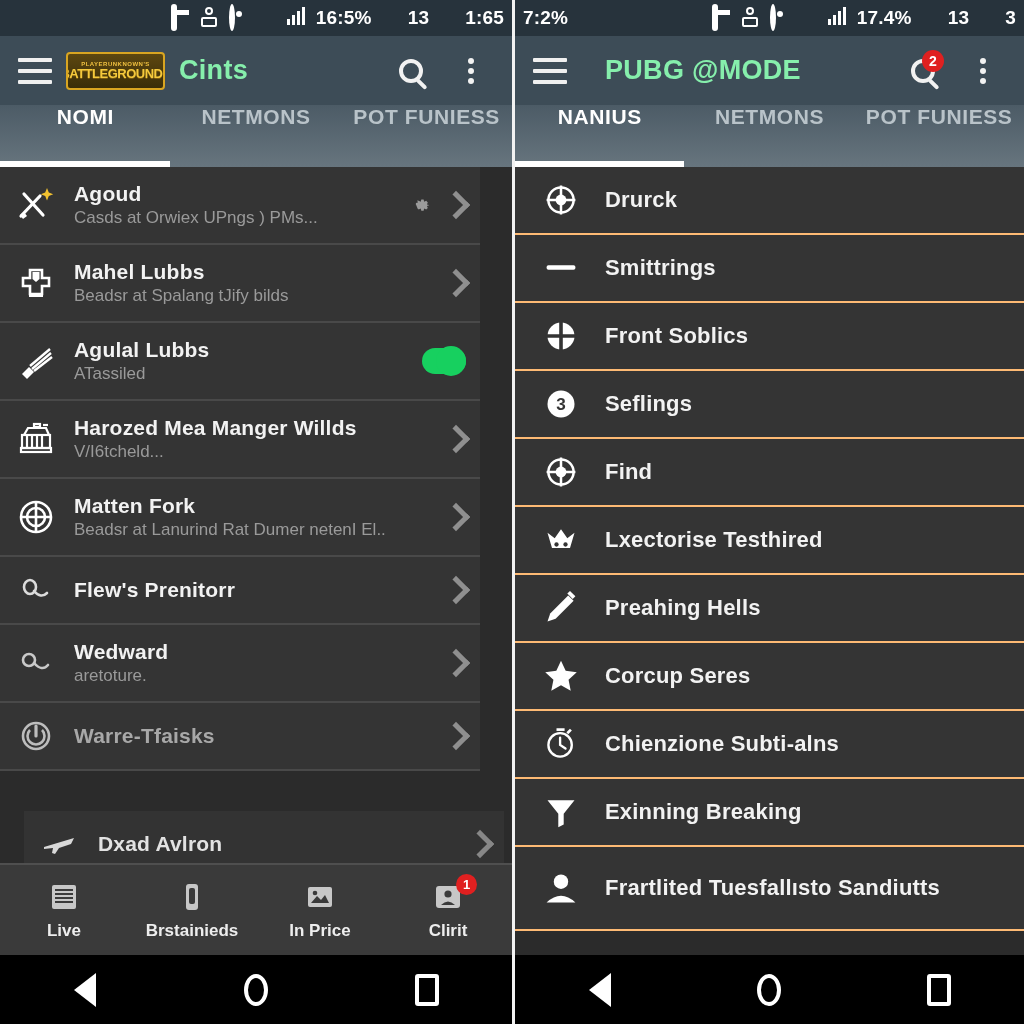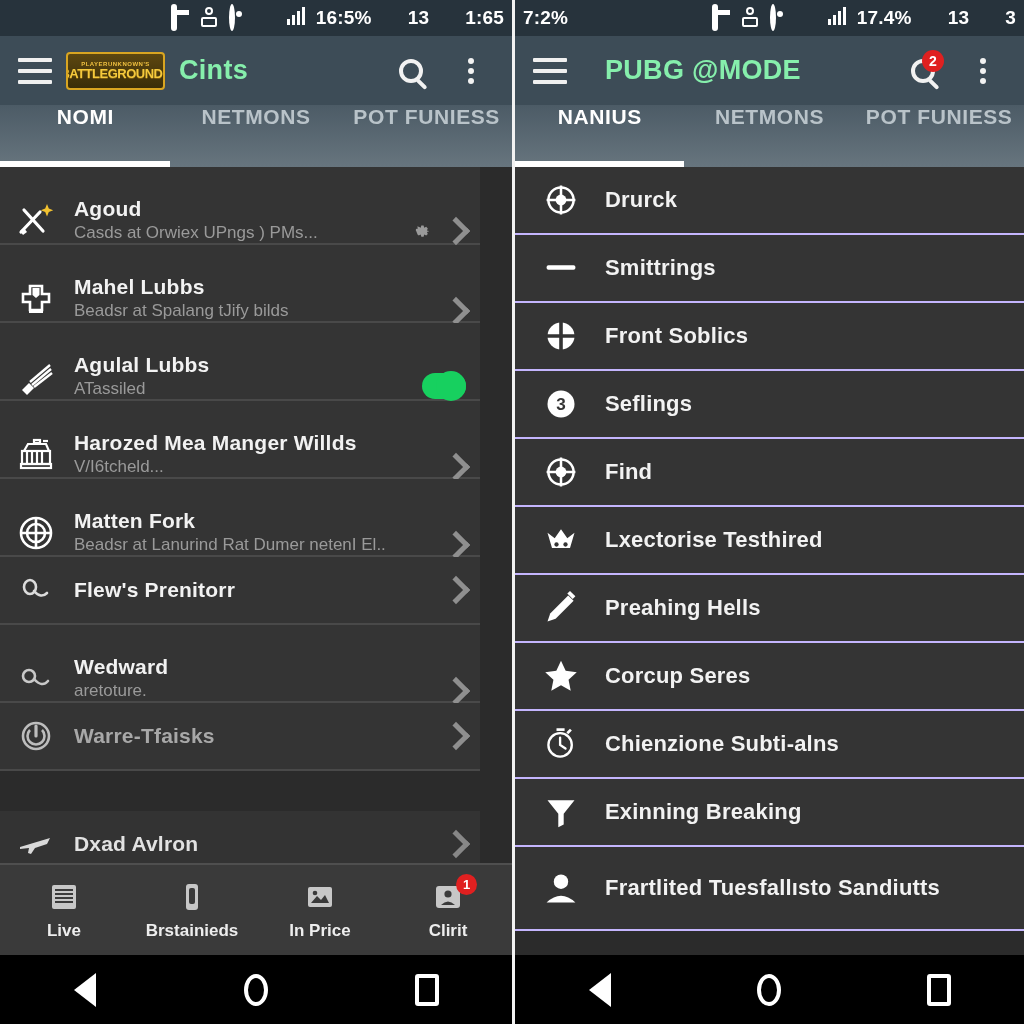--- a/index.html
+++ b/index.html
@@ -81,38 +81,38 @@
   .tab-indicator{position:absolute;bottom:0;left:0;width:33.3%;height:6px;background:#fff;}
 
   
   .listwrap{flex:1 1 auto;position:relative;overflow:hidden;background:#2b2b2b;}
   .list{display:flex;flex-direction:column;}
   .row{
     display:flex;align-items:center;gap:16px;padding:0 14px;box-sizing:border-box;
     background:#343434;border-bottom:2px solid #494949;cursor:pointer;position:relative;
   }
   .panel.left .row{width:480px;}
-  .row.two{min-height:78px;align-items:flex-end;}
+  .row.two{min-height:78px;}
   .row.one{min-height:68px;}
   .row .ic{flex:0 0 44px;width:44px;height:44px;display:flex;align-items:center;justify-content:center;color:#fff;}
   .row .txt{flex:1 1 auto;min-width:0;display:flex;flex-direction:column;justify-content:center;gap:2px;}
   .row .title{font-size:21px;color:#f2f2f2;font-weight:bold;white-space:nowrap;overflow:hidden;text-overflow:ellipsis;letter-spacing:.2px;}
   .row .title.dim{color:#a8a8a8;font-weight:bold;}
   .row .sub{font-size:17px;color:#9a9a9a;white-space:nowrap;overflow:hidden;text-overflow:ellipsis;}
   .row .right{flex:0 0 auto;display:flex;align-items:center;gap:14px;}
   .chev{width:15px;height:15px;border-right:5px solid #8f8f8f;border-bottom:5px solid #8f8f8f;transform:rotate(-45deg);}
   .gear{width:24px;height:24px;color:#9a9a9a;}
   .toggle{width:44px;height:26px;border-radius:13px;background:#17d05f;position:relative;}
   .toggle:after{content:"";position:absolute;right:0;top:-2px;width:30px;height:30px;border-radius:50%;background:#17d05f;}
 
   .gapblock{height:40px;background:#2b2b2b;}
-  .row.partial{opacity:.92;}
+  .row.partial{opacity:.92;margin-left:24px;}
 
   
-  .panel.right .row{width:509px;padding-left:24px;gap:22px;border-bottom:2px solid #c4b5fd;}
+  .panel.right .row{width:509px;padding-left:24px;gap:22px;border-bottom:2px solid #fdba74;}
   .panel.right .row .title{font-size:22px;white-space:normal;}
   .panel.right .row.wrap2{min-height:84px;}
 
   
   .bottomnav{
     flex:0 0 90px;height:90px;background:#3a3a3a;border-top:2px solid #4f4f4f;
     display:flex;align-items:center;justify-content:space-around;
   }
   .bn{display:flex;flex-direction:column;align-items:center;gap:7px;cursor:pointer;position:relative;width:110px;}
   .bn .bnic{width:34px;height:34px;position:relative;display:flex;align-items:center;justify-content:center;}

